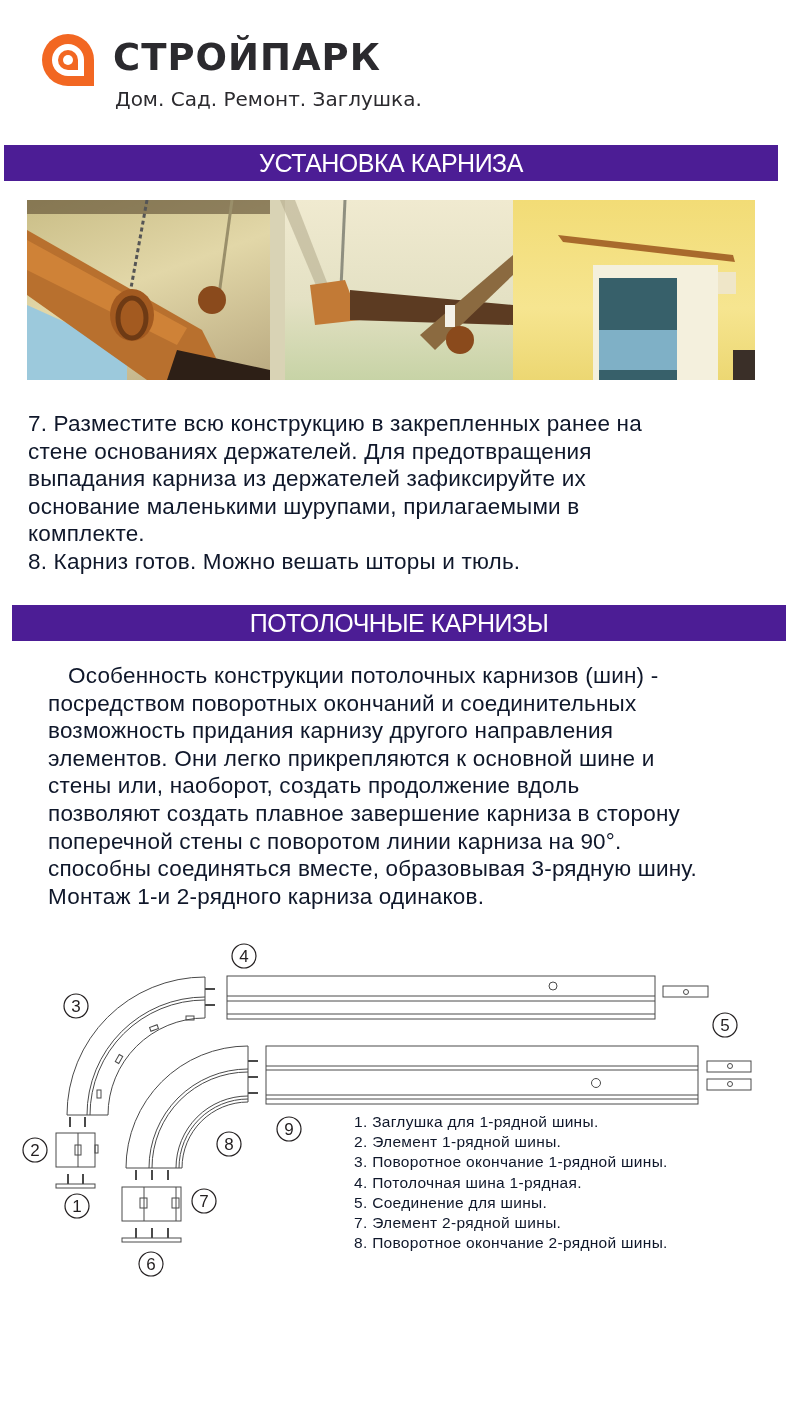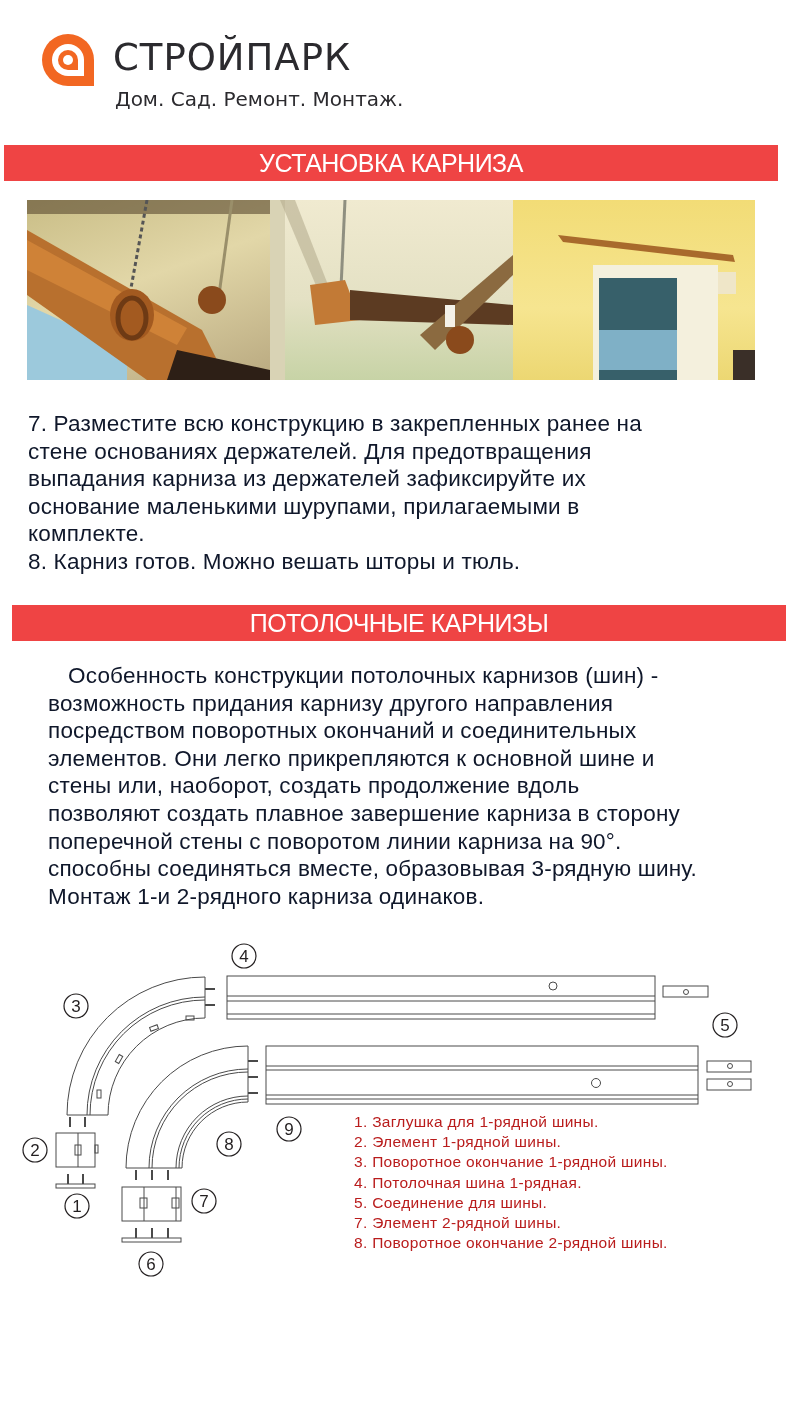--- a/index.html
+++ b/index.html
@@ -1,47 +1,47 @@
 <!DOCTYPE html>
 <html><head>
 <meta charset="utf-8">
 <style>
   html, body { margin:0; padding:0; background:#ffffff; }
   body { width:788px; height:1418px; position:relative; overflow:hidden; font-family:"Liberation Sans", sans-serif; color:#231f20; }
   .abs { position:absolute; }
   .logo-mark { left:38px; top:30px; width:60px; height:60px; }
-  .brand { left:113px; top:36px; font-family:"DejaVu Sans", sans-serif; font-weight:normal; font-size:37px; letter-spacing:1px; color:#2b2a2e; line-height:44px; }
+  .brand { left:113px; top:36px; font-family:"DejaVu Sans", sans-serif; font-weight:bold; font-size:37px; letter-spacing:1px; color:#2b2a2e; line-height:44px; }
   .tagline { left:115px; top:86px; font-family:"DejaVu Sans", sans-serif; font-size:20px; color:#2b2a2e; line-height:26px; }
-  .banner { left:4px; width:774px; height:36px; background:#ef4444; color:#fff; text-align:center; font-size:25px; line-height:36px; letter-spacing:-0.5px; }
+  .banner { left:4px; width:774px; height:36px; background:#4c1d95; color:#fff; text-align:center; font-size:25px; line-height:36px; letter-spacing:-0.5px; }
   .photos { left:27px; top:200px; width:728px; height:180px; display:flex; }
   .photo { height:180px; position:relative; overflow:hidden; }
   .p1 { width:243px; background:linear-gradient(160deg,#c9bd86 0%,#e2d7a8 45%,#b9a980 100%); }
   .p2 { width:243px; background:linear-gradient(180deg,#f0ead0 0%,#e4e1c4 55%,#c7d3a6 100%); }
   .p3 { width:242px; background:linear-gradient(180deg,#f2dc76 0%,#f6e590 60%,#ecd772 100%); }
   .body-text { left:28px; width:740px; font-size:22.5px; line-height:27.6px; color:#0f172a; letter-spacing:0.2px; }
   .body-text p { margin:0; }
   .indent { text-indent:20px; }
-  .legend { left:354px; top:1112px; font-size:15.5px; line-height:20.2px; color:#b91c1c; letter-spacing:0.3px; }
+  .legend { left:354px; top:1112px; font-size:15.5px; line-height:20.2px; color:#0f172a; letter-spacing:0.3px; }
   .legend div { white-space:nowrap; }
   svg text { font-family:"Liberation Sans", sans-serif; }
 </style>
 </head>
 <body>
 
 <div class="abs logo-mark">
   <svg width="60" height="60" viewBox="0 0 60 60">
     <path d="M30 4 A26 26 0 1 0 30 56 L56 56 L56 30 A26 26 0 0 0 30 4 Z" fill="#f26722"></path>
     <path d="M30 14 A16 16 0 1 0 30 46 L46 46 L46 30 A16 16 0 0 0 30 14 Z" fill="#ffffff"></path>
     <circle cx="30" cy="30" r="10" fill="#f26722"></circle>
     <rect x="30" y="30" width="10" height="10" fill="#f26722"></rect>
     <circle cx="30" cy="30" r="5" fill="#ffffff"></circle>
   </svg>
 </div>
 <div class="abs brand">СТРОЙПАРК</div>
-<div class="abs tagline">Дом. Сад. Ремонт. Монтаж.</div>
+<div class="abs tagline">Дом. Сад. Ремонт. Заглушка.</div>
 
 <div class="abs banner" style="top:145px;">УСТАНОВКА КАРНИЗА</div>
 
 <div class="abs photos">
   <div class="photo p1">
     <svg width="243" height="180" viewBox="0 0 243 180">
       <rect x="0" y="0" width="243" height="14" fill="#5a4a30" opacity="0.6"></rect>
       <line x1="120" y1="0" x2="100" y2="110" stroke="#555" stroke-width="3" stroke-dasharray="4 3"></line>
       <line x1="205" y1="0" x2="192" y2="95" stroke="#9a8f6a" stroke-width="3"></line>
       <polygon points="0,105 100,150 100,180 0,180" fill="#9cc9dc"></polygon>
@@ -83,22 +83,22 @@
   <p>выпадания карниза из держателей зафиксируйте их</p>
   <p>основание маленькими шурупами, прилагаемыми в</p>
   <p>комплекте.</p>
   <p>8. Карниз готов. Можно вешать шторы и тюль.</p>
 </div>
 
 <div class="abs banner" style="top:605px;margin-left:8px;">ПОТОЛОЧНЫЕ КАРНИЗЫ</div>
 
 <div class="abs body-text" style="top:662px;margin-left:20px;">
   <p class="indent">Особенность конструкции потолочных карнизов (шин) -</p>
+  <p>посредством поворотных окончаний и соединительных</p>
   <p>возможность придания карнизу другого направления</p>
-  <p>посредством поворотных окончаний и соединительных</p>
   <p>элементов. Они легко прикрепляются к основной шине и</p>
   <p>стены или, наоборот, создать продолжение вдоль</p>
   <p>позволяют создать плавное завершение карниза в сторону</p>
   <p>поперечной стены с поворотом линии карниза на 90°.</p>
   <p>способны соединяться вместе, образовывая 3-рядную шину.</p>
   <p>Монтаж 1-и 2-рядного карниза одинаков.</p>
 </div>
 
 <div class="abs" style="left:0;top:940px;width:788px;height:350px;">
   <svg width="788" height="350" viewBox="0 940 788 350" fill="none" stroke="#4a4a4a" stroke-width="1">

